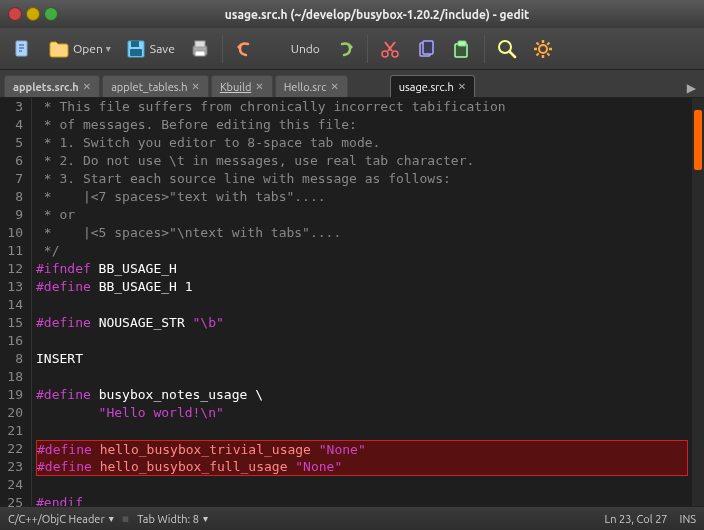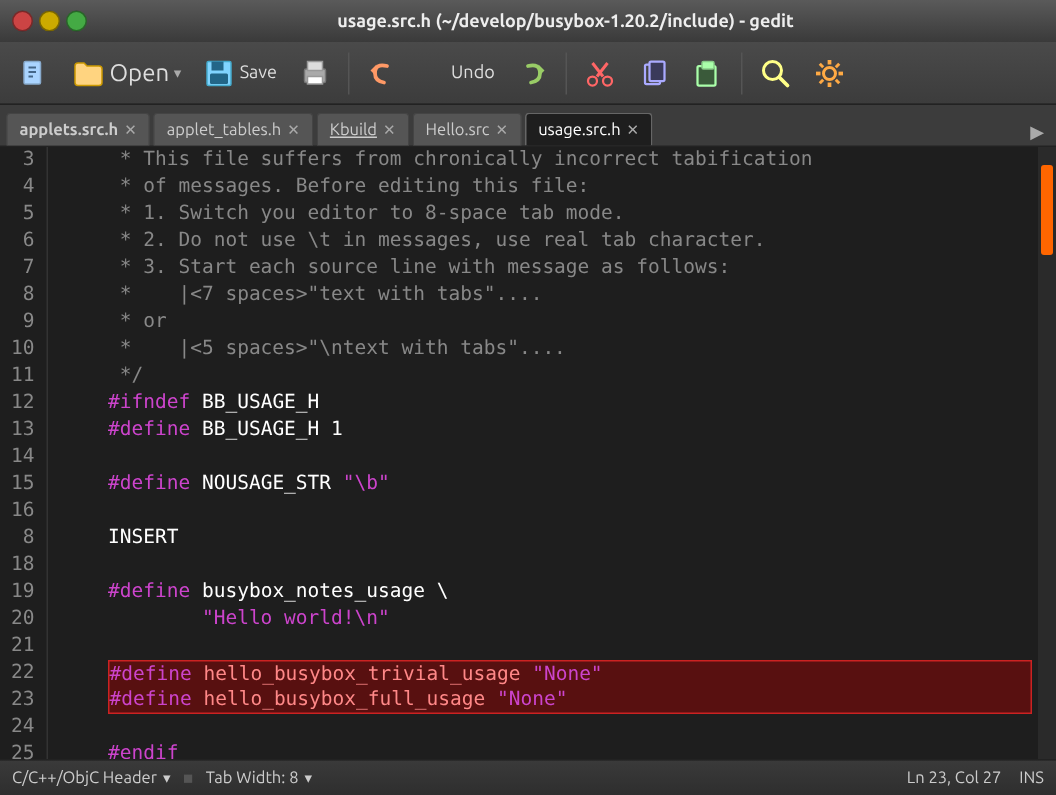--- a/index.html
+++ b/index.html
@@ -97,20 +97,21 @@
       cursor: pointer;
       font-size: 11px;
       color: #ccc;
       height: 22px;
       margin-right: 2px;
     }
     .tab.active {
       background: #1e1e1e;
       color: #fff;
       border-color: #666;
+      margin-left: 40px;
     }
     .tab-close {
       font-size: 10px;
       color: #aaa;
       cursor: pointer;
       line-height: 1;
     }
     .tabbar-arrow {
       margin-left: auto;
       color: #aaa;
@@ -151,21 +152,20 @@
       font-size: 13px;
       line-height: 18px;
       padding: 0 4px;
       overflow: hidden;
       color: #ddd;
       white-space: pre;
     }
     .code-line {
       display: block;
       height: 18px;
-      margin-left: 36px;
     }
 
     
     .scrollbar-area {
       width: 12px;
       background: #2a2a2a;
       position: relative;
     }
     .scrollbar-thumb {
       background: #ff6600;
@@ -238,21 +238,21 @@
           <line x1="6" y1="12" x2="9" y2="12" stroke="#446688" stroke-width="1.2"></line>
         </svg>
     </span>
   </div>
   <div class="tb-btn">
     <span class="tb-icon icon-open">
       <svg width="22" height="20" viewBox="0 0 22 20">
           <path d="M2 5 Q2 3 4 3 L8 3 L10 5 L18 5 Q20 5 20 7 L20 16 Q20 18 18 18 L4 18 Q2 18 2 16 Z" fill="#ffd480" stroke="#cc9900" stroke-width="1"></path>
         </svg>
     </span>
-    <span style="color:#ddd;font-size:16px;">Open</span>
+    <span style="color:#ddd;font-size:12px;">Open</span>
     <span style="color:#aaa;font-size:10px;">▾</span>
   </div>
   <div class="tb-btn">
     <span class="tb-icon icon-save">
       <svg width="20" height="20" viewBox="0 0 20 20">
           <rect x="2" y="2" width="16" height="16" rx="1" fill="#80d4ff" stroke="#44aacc" stroke-width="1"></rect>
           <rect x="5" y="2" width="8" height="6" fill="#226688"></rect>
           <rect x="4" y="10" width="12" height="7" fill="#226688" rx="1"></rect>
         </svg>
     </span>

